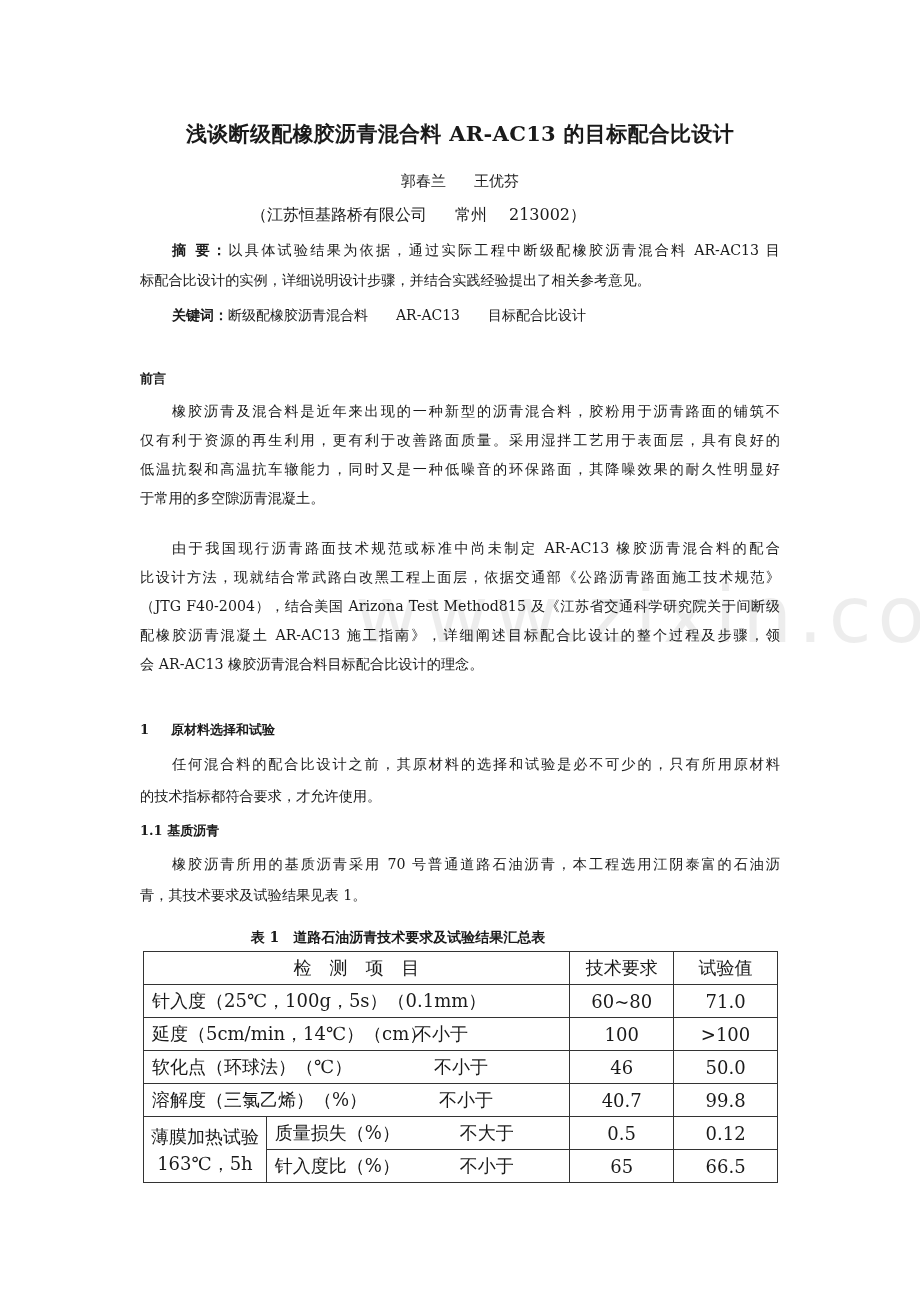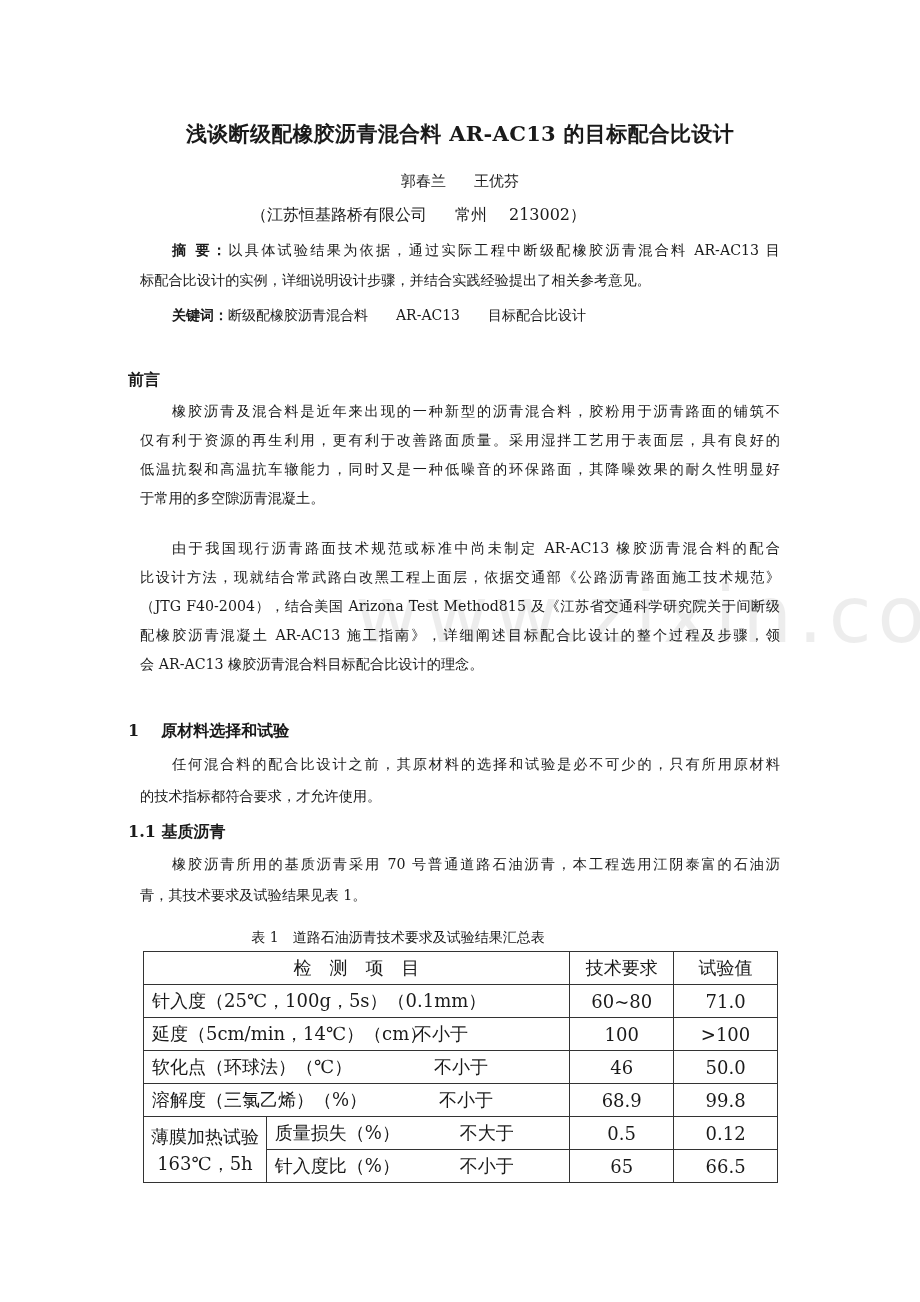--- a/index.html
+++ b/index.html
@@ -6,24 +6,24 @@
   body { width: 920px; height: 1302px; position: relative; overflow: hidden;
          font-family: "DejaVu Serif", "Liberation Serif", serif; color: #1a1a1a; }
   .abs { position: absolute; white-space: nowrap; }
   .title { left: 0; width: 920px; top: 120px; text-align: center; font-size: 21px; font-weight: bold; letter-spacing: 0.3px; }
   .authors { left: 0; width: 920px; top: 172px; text-align: center; font-size: 15px; }
   .affil { left: 0; width: 837px; top: 205px; text-align: center; font-size: 16px; }
   .line { left: 140px; width: 640px; font-size: 14.2px; height: 22px; line-height: 22px; text-align: justify; text-align-last: justify; }
   .line.last { text-align-last: left; }
   .indent { left: 172px; width: 608px; }
   .bold { font-weight: bold; }
-  .head { left: 128px; font-size: 16px; font-weight: bold; }
+  .head { left: 140px; font-size: 13px; font-weight: bold; }
   .gap { display: inline-block; width: 28px; }
   .gap2 { display: inline-block; width: 22px; }
-  .caption { left: 0; width: 796px; top: 929px; text-align: center; font-size: 14px; font-weight: normal; }
+  .caption { left: 0; width: 796px; top: 929px; text-align: center; font-size: 14px; font-weight: bold; }
   table.t1 { position: absolute; left: 143px; top: 951px; width: 635px; border-collapse: collapse;
              font-size: 18px; font-family: "DejaVu Serif", "Liberation Serif", serif; }
   table.t1 td { border: 1.3px solid #333; height: 32px; padding: 0; vertical-align: middle; }
   td.c { text-align: center; }
   td.l { padding-left: 8px !important; }
   .lim { position: absolute; }
   .cellwrap { position: relative; height: 32px; line-height: 32px; }
   .watermark { position: absolute; left: 355px; top: 570px; font-family: "DejaVu Sans", sans-serif;
                font-size: 78px; color: rgba(0,0,0,0.07); letter-spacing: 6px; pointer-events: none; }
 </style>
@@ -106,21 +106,21 @@
     <td colspan="2" class="l">
           <div class="cellwrap"><span>软化点（环球法）（℃）</span><span class="lim" style="left:282px;">不小于</span></div>
         </td>
     <td class="c">46</td>
     <td class="c">50.0</td>
   </tr>
   <tr>
     <td colspan="2" class="l">
           <div class="cellwrap"><span>溶解度（三氯乙烯）（%）</span><span class="lim" style="left:287px;">不小于</span></div>
         </td>
-    <td class="c">68.9</td>
+    <td class="c">40.7</td>
     <td class="c">99.8</td>
   </tr>
   <tr>
     <td rowspan="2" class="c" style="line-height:27px;">
       <div>薄膜加热试验</div>
       <div>163℃，5h</div>
     </td>
     <td class="l">
           <div class="cellwrap"><span>质量损失（%）</span><span class="lim" style="left:185px;">不大于</span></div>
         </td>

